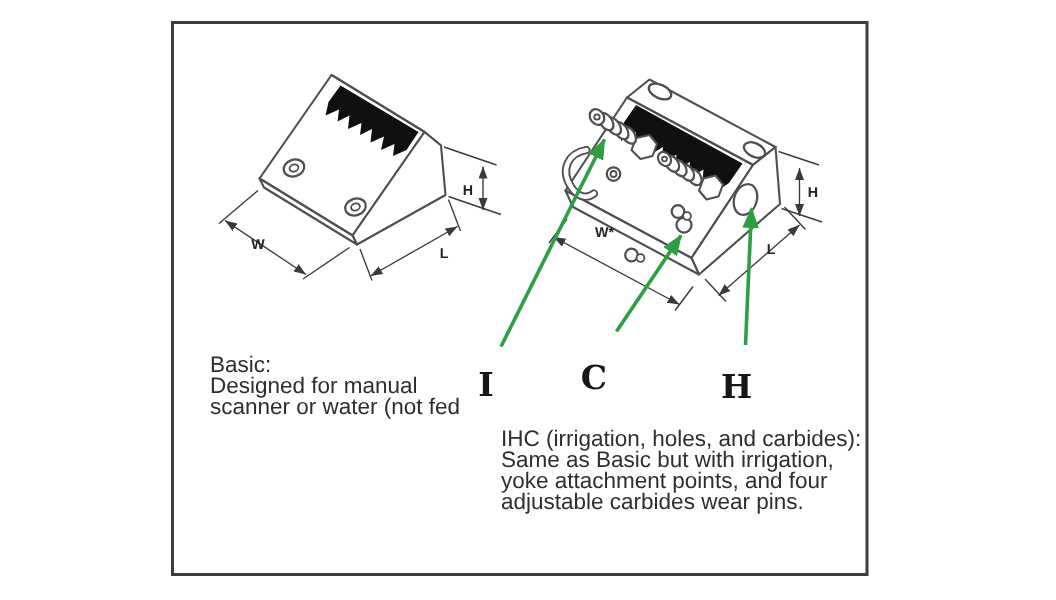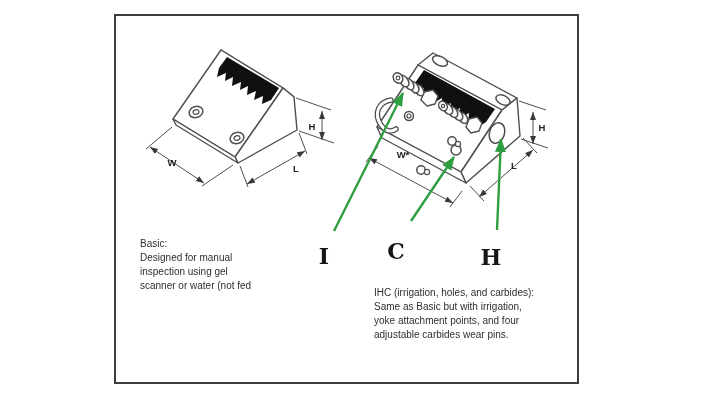--- a/index.html
+++ b/index.html
@@ -14,21 +14,21 @@
   .hole{fill:#ffffff;stroke:var(--line,#4f4f4f);stroke-width:1.5;}
   .hole-thin{fill:#ffffff;stroke:var(--line,#4f4f4f);stroke-width:1.2;}
   .dimline{stroke:var(--dim,#3a3a3a);stroke-width:0.9;fill:none;}
   .dim-label{font:bold 9.5px "Liberation Sans",sans-serif;fill:#232323;text-anchor:middle;}
   .green-arrow{stroke:var(--green,#2f9e41);stroke-width:2.4;fill:none;}
   .letter{font:bold 22px "DejaVu Serif",serif;fill:#161616;text-anchor:middle;}
   .mk-dim{fill:var(--dim,#3a3a3a);}
   .mk-green{fill:var(--green,#2f9e41);}
   .tube-out{stroke:var(--line,#4f4f4f);stroke-width:5.5;fill:none;stroke-linecap:round;}
   .tube-in{stroke:#ffffff;stroke-width:3;fill:none;stroke-linecap:round;}
-  .textblock{position:absolute;color:var(--text,#2e2e2e);font-size:10px;line-height:14px;white-space:nowrap;}
+  .textblock{position:absolute;color:var(--text,#2e2e2e);font-size:15px;line-height:14px;white-space:nowrap;}
 </style>
 </head>
 <body>
 
 <div class="stage">
 
 <svg width="704" height="400" viewBox="0 0 704 400">
   <defs>
     <marker id="mDim" markerUnits="userSpaceOnUse" markerWidth="9" markerHeight="7" refX="8" refY="3" orient="auto-start-reverse">
       <path class="mk-dim" d="M0,0 L8,3 L0,6 Z"></path>
@@ -158,24 +158,23 @@
   <g>
     <text class="letter" x="324" y="264">I</text>
     <text class="letter" x="396" y="259">C</text>
     <text class="letter" x="491" y="265">H</text>
   </g>
 </svg>
 
   <div class="textblock" style="left:140px;top:237px;">
     <div>Basic:</div>
     <div>Designed for manual</div>
-    <div>inspection using gel</div>
     <div>scanner or water (not fed</div>
   </div>
 
-  <div class="textblock" style="left:334px;top:286px;margin-left:40px;">
+  <div class="textblock" style="left:334px;top:286px;">
     <div>IHC (irrigation, holes, and carbides):</div>
     <div>Same as Basic but with irrigation,</div>
     <div>yoke attachment points, and four</div>
     <div>adjustable carbides wear pins.</div>
   </div>
 
 </div>
 
 </body></html>

